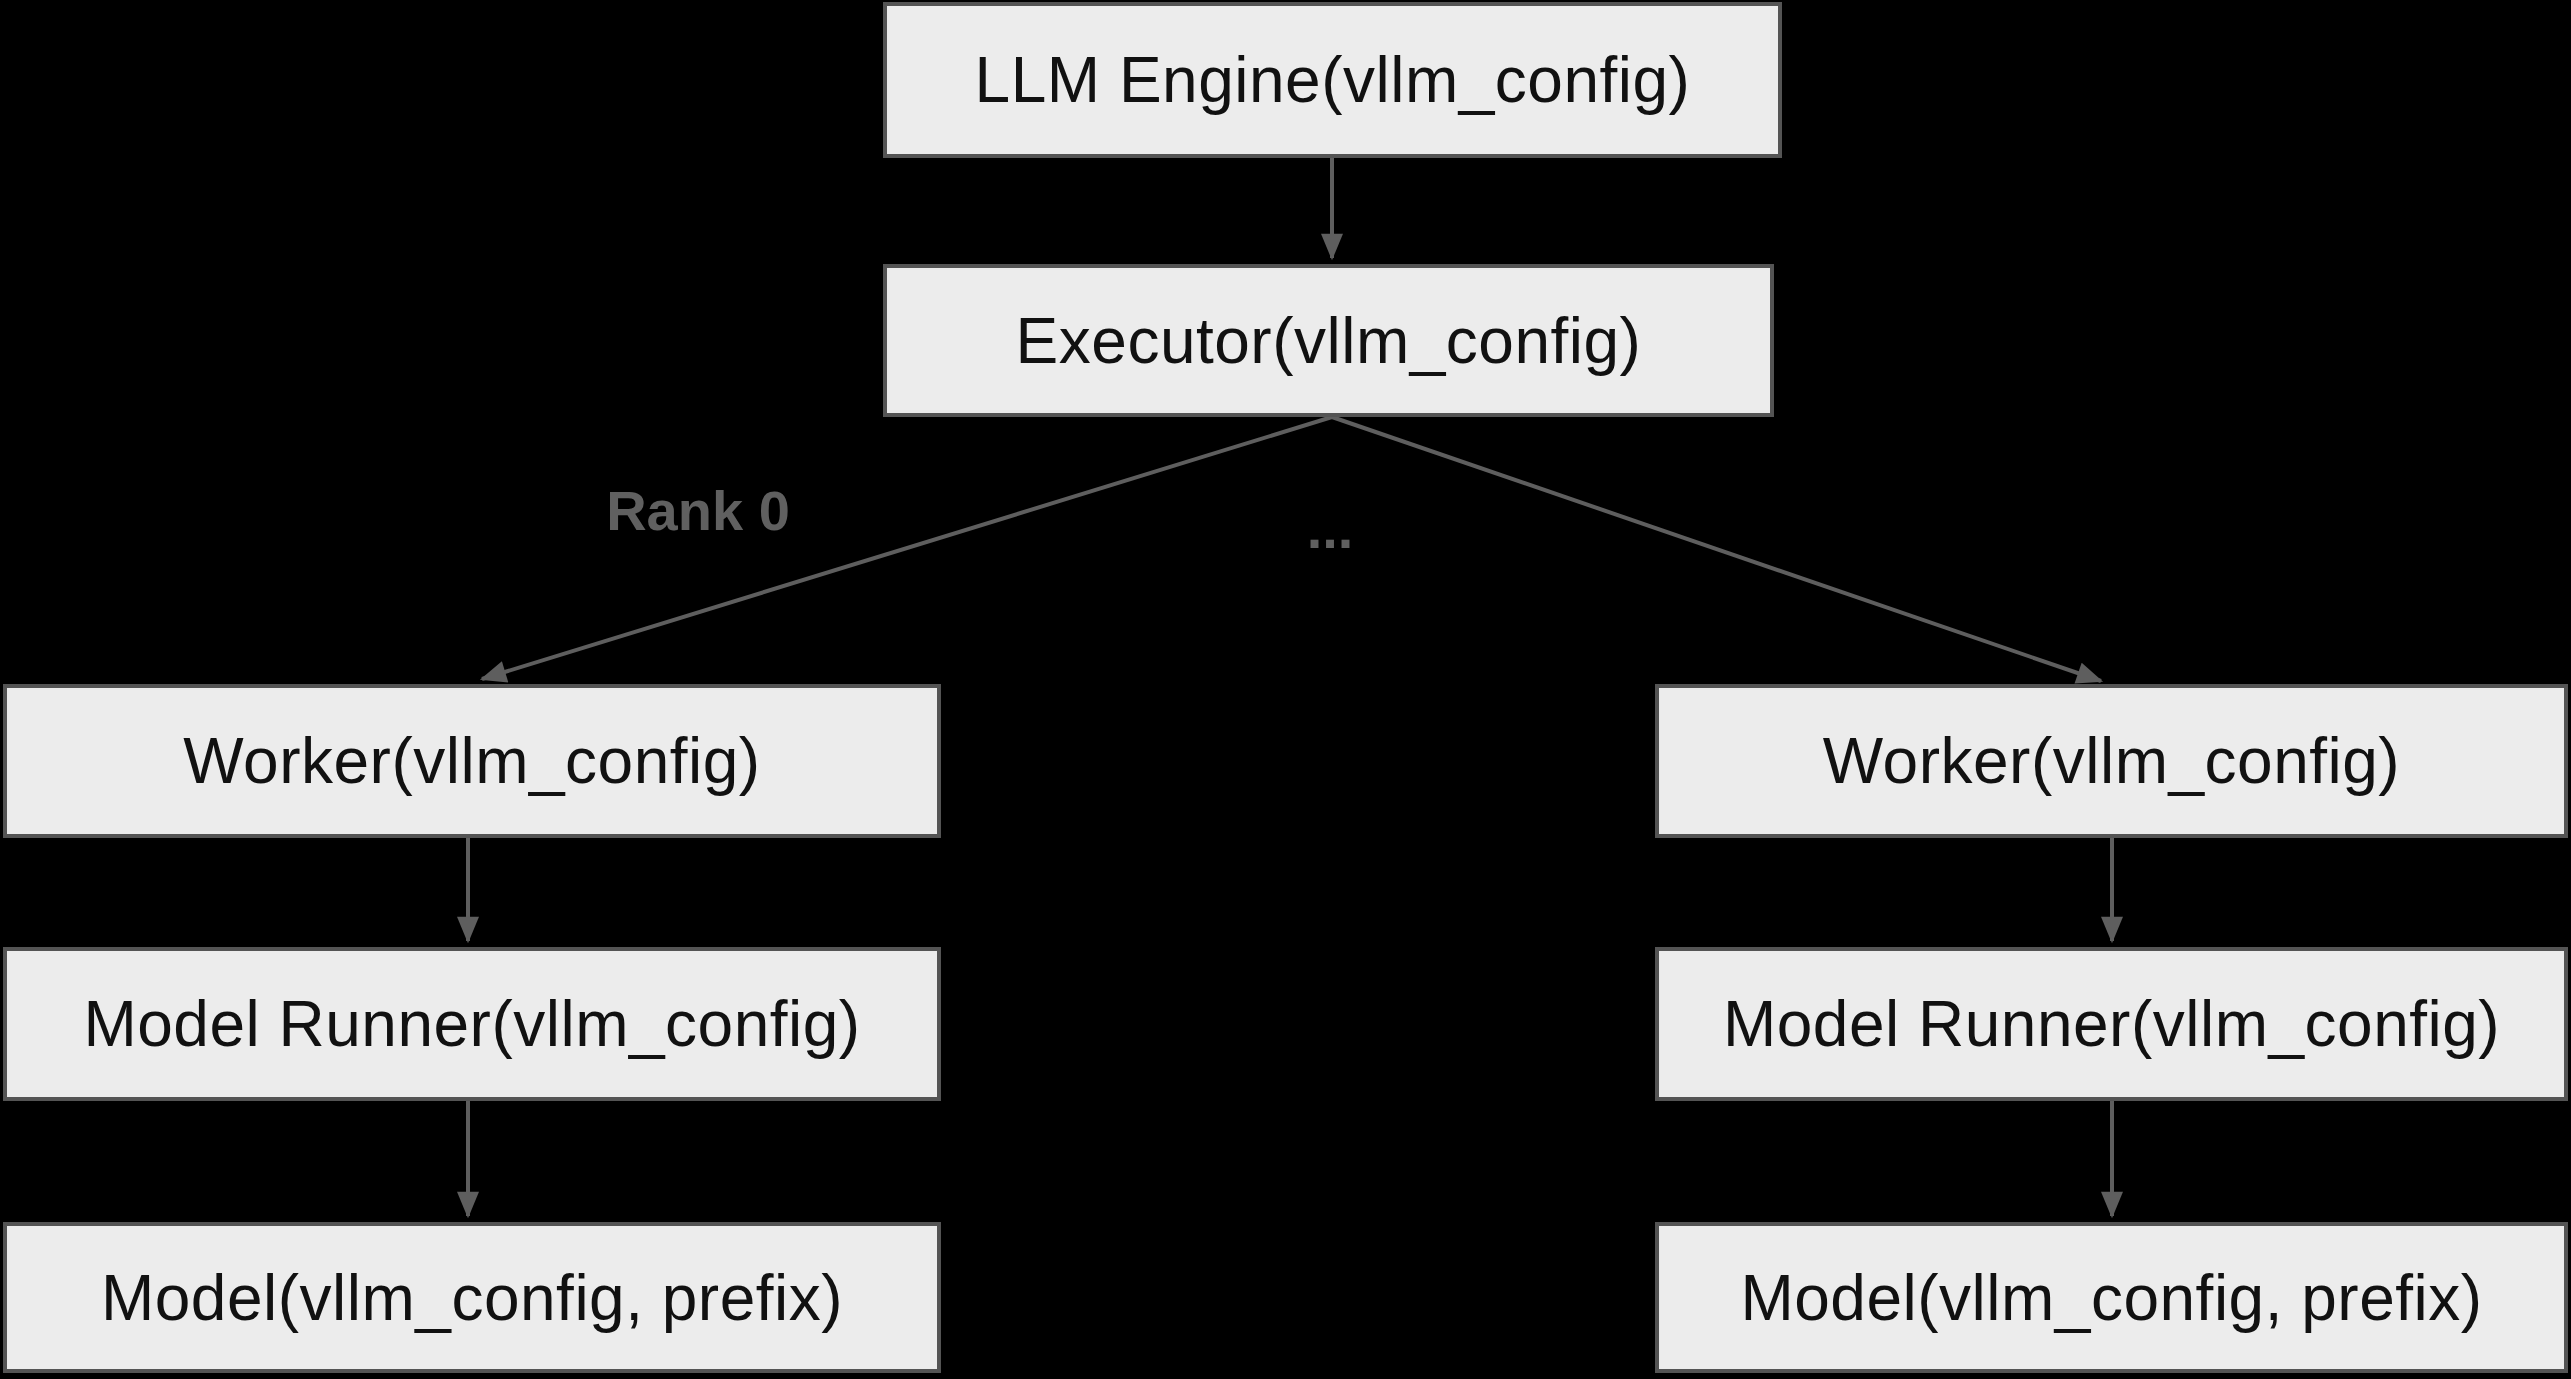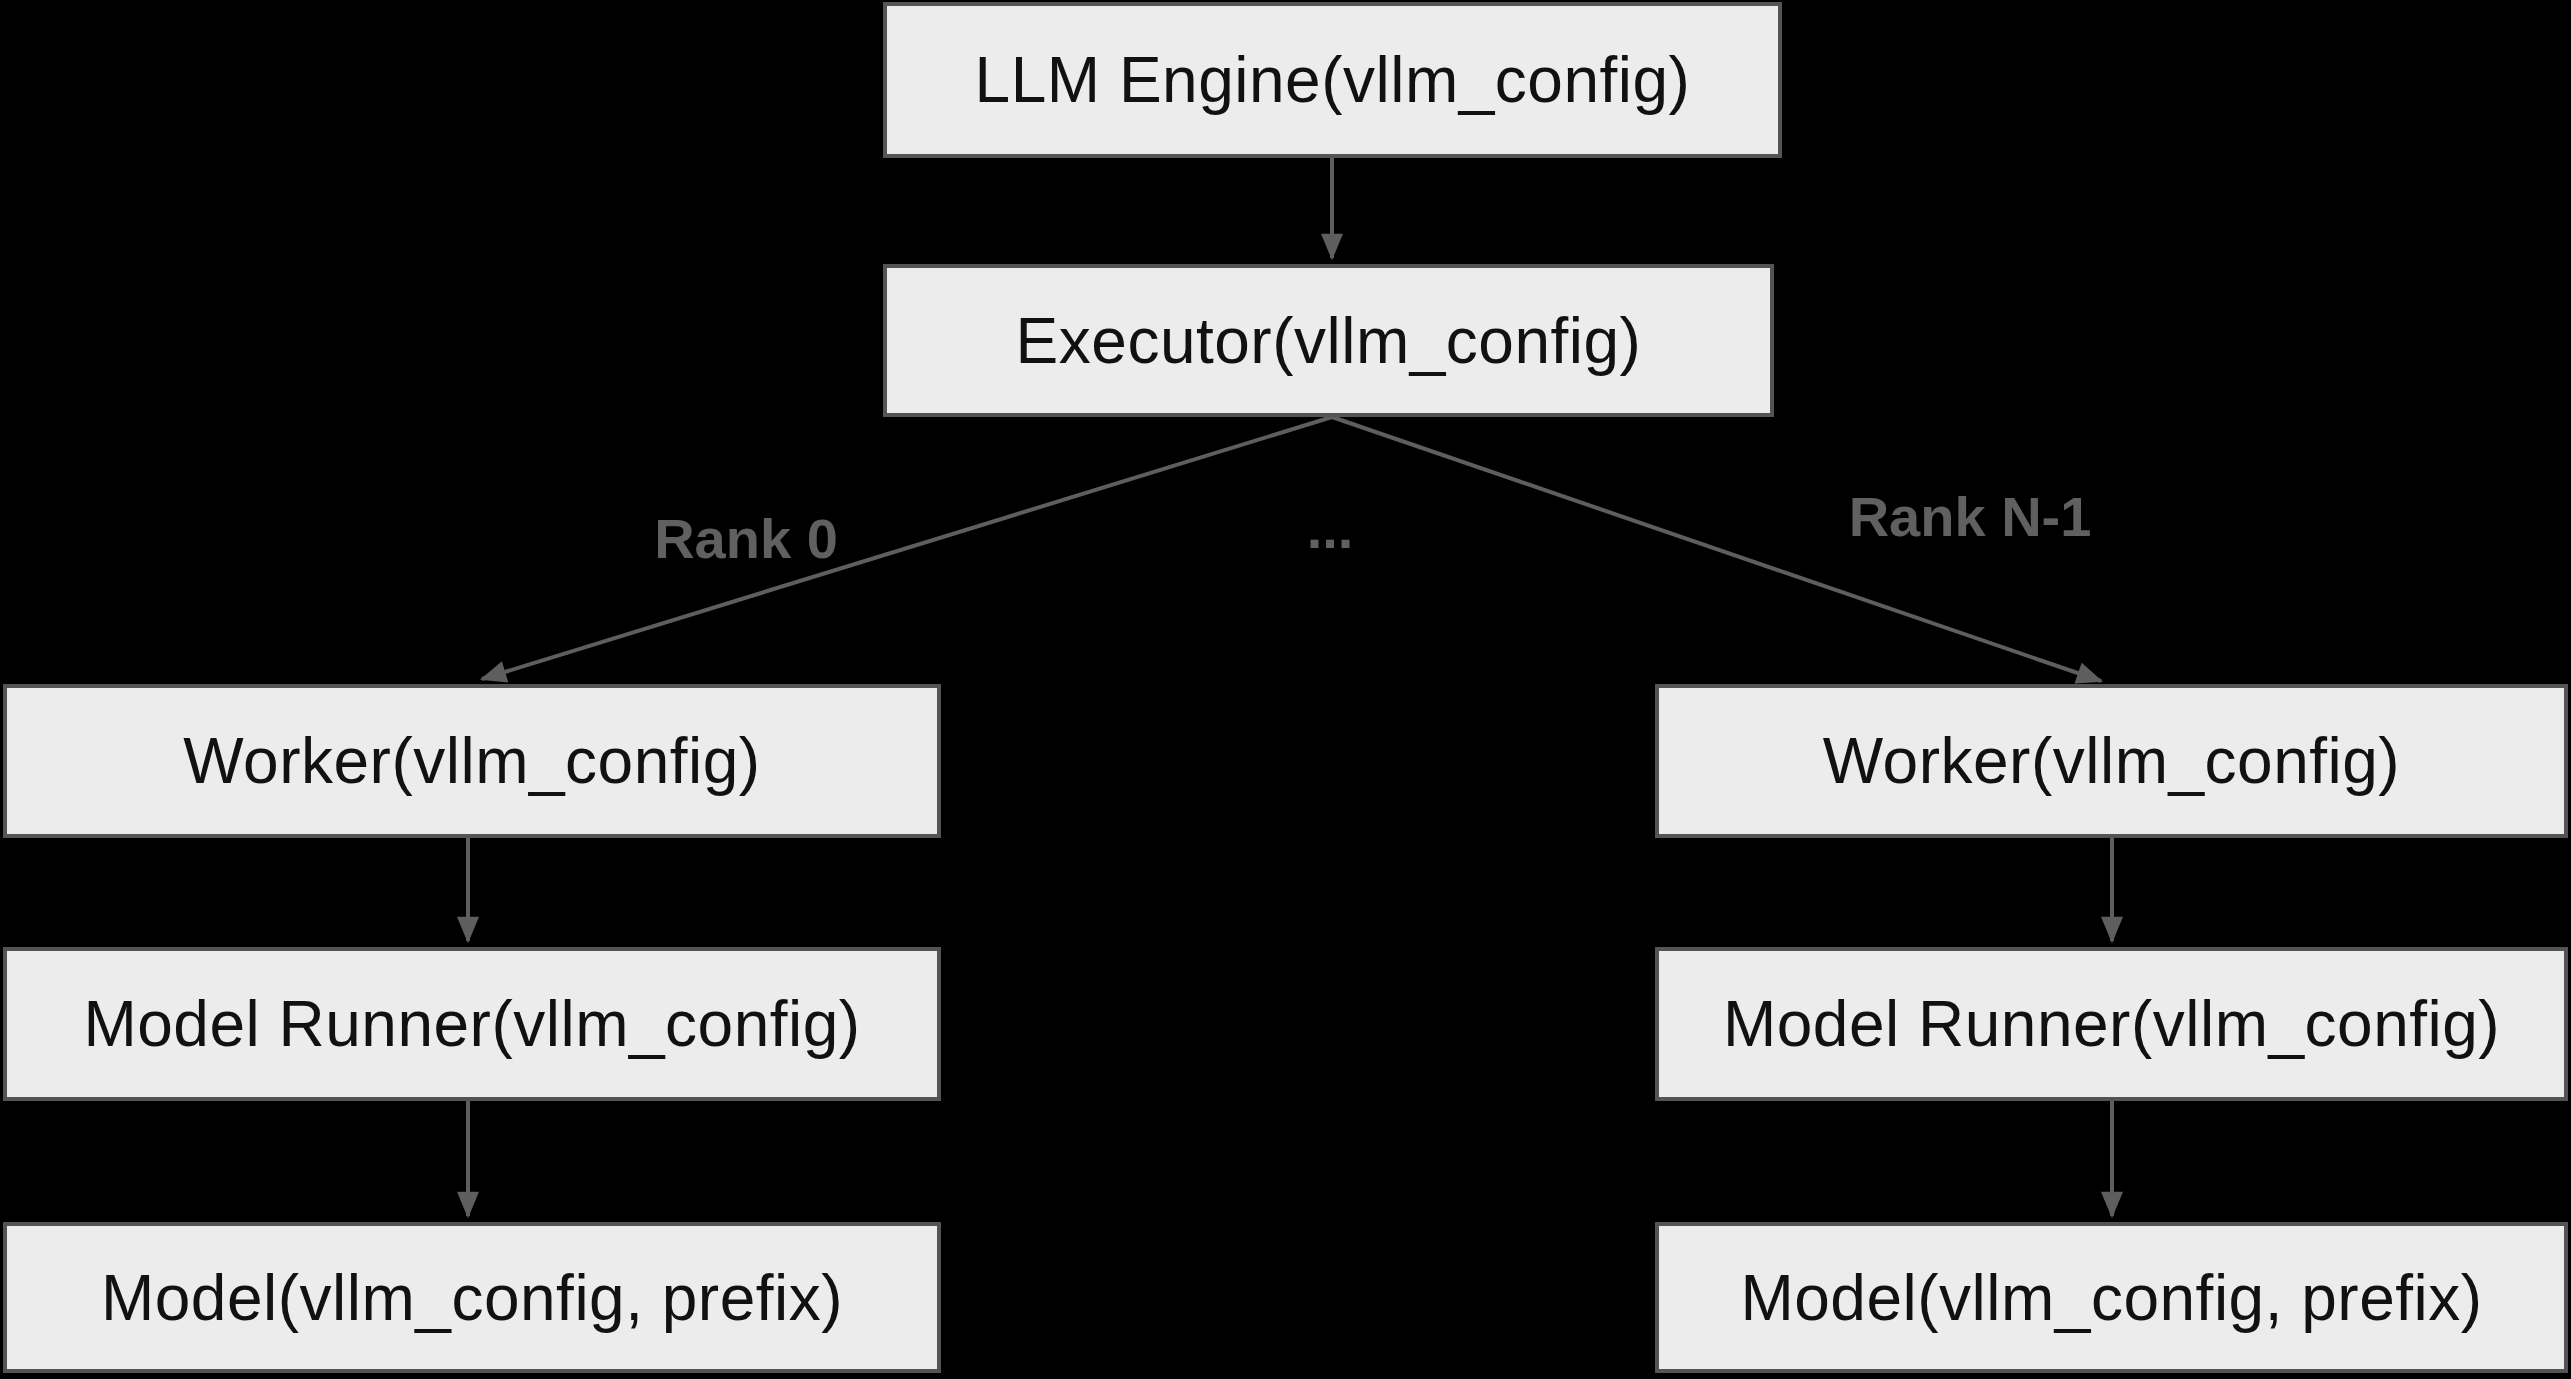--- a/index.html
+++ b/index.html
@@ -101,19 +101,18 @@
   </div>
 
   <div class="node" style="left:3px; top:1222px; width:938px; height:151px;">
     <span>Model(vllm_config, prefix)</span>
   </div>
 
   <div class="node" style="left:1655px; top:1222px; width:913px; height:151px;">
     <span>Model(vllm_config, prefix)</span>
   </div>
 
-  <div class="edge-label" style="left:698px; top:538px;margin-left:48px;">Rank 0</div>
+  <div class="edge-label" style="left:698px; top:510px;">Rank 0</div>
 
   <div class="edge-label" style="left:1330px; top:528px;">...</div>
 
-  <div class="edge-label" style="left:1970px; top:516px;">Rank N-1</div>
 
 </div>
 
 </body></html>

